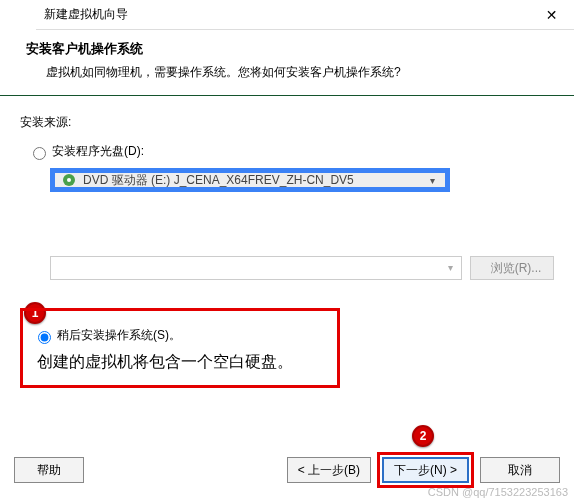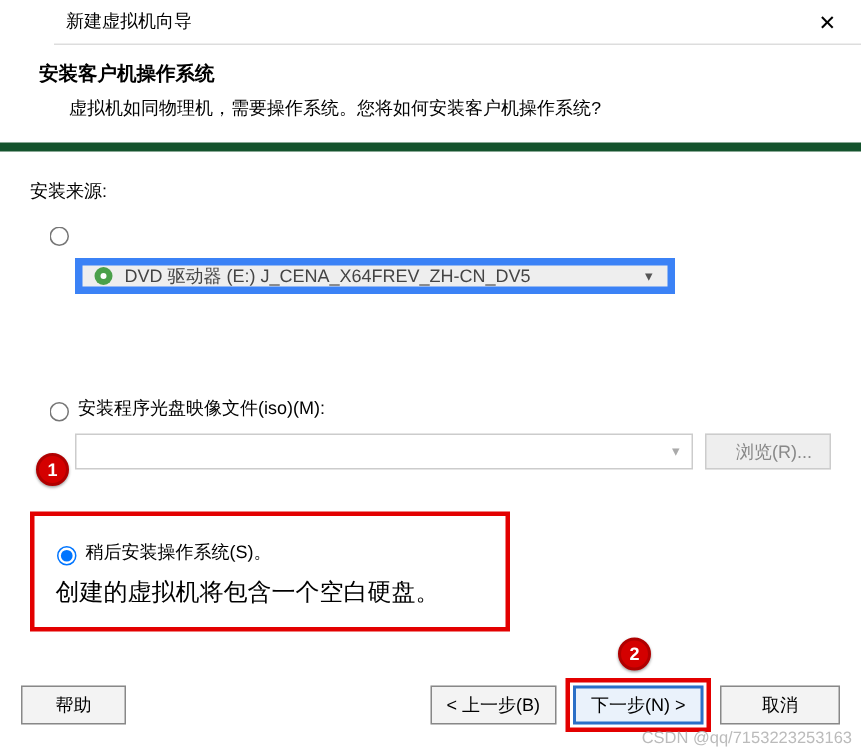--- a/index.html
+++ b/index.html
@@ -28,21 +28,21 @@
     width: 45px;
     height: 30px;
     display: flex;
     align-items: center;
     justify-content: center;
     font-size: 14px;
     cursor: pointer;
   }
   .header {
     padding: 10px 20px 14px 26px;
-    border-bottom: 6px solid #14532d;
+    border-bottom: 1px solid #14532d;
     font-family: Liberation Mono, monospace;
   }
   .header-title { font-weight: bold; font-size: 13px; margin-bottom: 6px; }
   .header-sub { margin-left: 20px; font-size: 12px; }
   .content { padding: 18px 20px 0 20px; }
   .section-label { margin-bottom: 12px; }
   .radio-row {
     display: flex;
     align-items: center;
     margin: 4px 0 8px 8px;
@@ -166,38 +166,35 @@
 <div class="header">
   <div class="header-title">安装客户机操作系统</div>
   <div class="header-sub">虚拟机如同物理机，需要操作系统。您将如何安装客户机操作系统?</div>
 </div>
 
 <div class="content">
   <div class="section-label">安装来源:</div>
 
   <label class="radio-row">
     <input type="radio" name="src" style="">
+    <span>安装程序光盘(D):</span>
   </label>
   <div class="dropdown">
     <span class="dropdown-icon">
       <svg width="14" height="14" viewBox="0 0 14 14">
           <circle cx="7" cy="7" r="6" fill="#4aa04a"></circle>
           <circle cx="7" cy="7" r="2" fill="#fff"></circle>
         </svg>
     </span>
     <span class="dropdown-text">DVD 驱动器 (E:) J_CENA_X64FREV_ZH-CN_DV5</span>
     <span class="dropdown-chevron">▾</span>
   </div>
 
   <div class="gap-64"></div>
 
-  <label class="radio-row">
-    <input type="radio" name="src" style="">
-    <span>安装程序光盘映像文件(iso)(M):</span>
-  </label>
   <div class="text-input-row">
     <div class="text-input">
       <span class="text-input-chevron">▾</span>
     </div>
     <button class="browse-btn" disabled="">浏览(R)...</button>
   </div>
 
   <div class="callout" style="left:24px; top:302px;">1</div>
 
   <div class="highlight-box">

